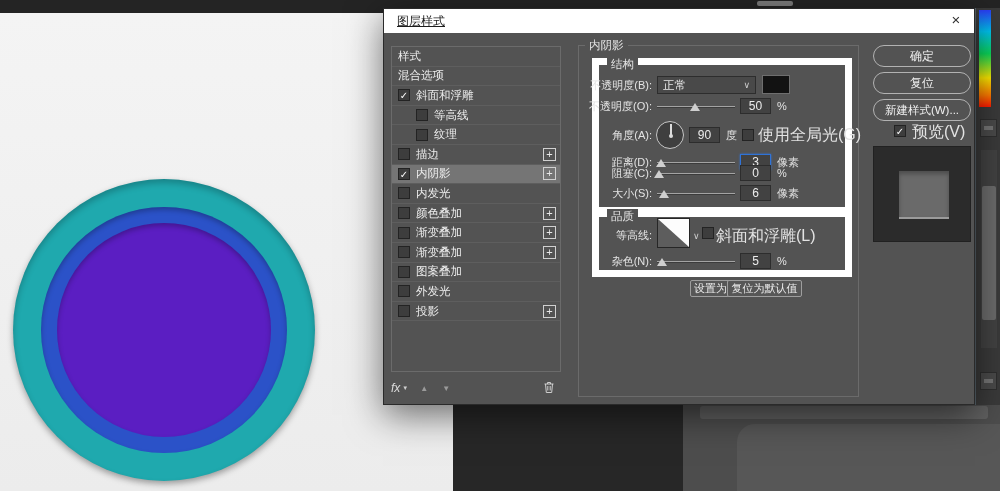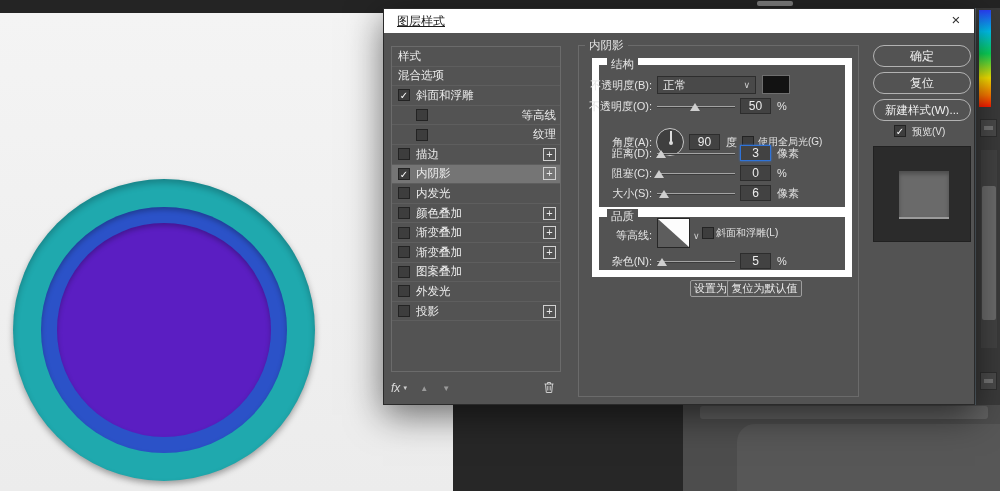--- a/index.html
+++ b/index.html
@@ -38,21 +38,21 @@
             color:#e6e6e6; font-size:11.5px; }
   .titlebar { position:absolute; left:0; top:0; width:100%; height:24px; background:#ffffff;
               color:#1d1d1d; font-size:12px; line-height:24px; padding-left:13px;text-decoration:underline; }
   .close-btn { position:absolute; right:0; top:0; width:36px; height:24px; text-align:center;
                line-height:22px; color:#333; font-size:15px; cursor:pointer; }
 
   
   .styles-box { position:absolute; left:7px; top:37px; width:170px; height:326px; border:1px solid #6b6b6b; overflow:hidden; }
   .srow { display:flex; align-items:center; height:19.6px; padding:0 4px 0 6px; border-bottom:1px solid #5e5e5e; cursor:pointer; }
   .srow.selected { background:#757575; }
-  .srow.indent { padding-left:24px;justify-content:space-between; }
+  .srow.indent { padding-left:24px; }
   .slabel { font-size:11.5px; color:#ededed; white-space:nowrap; }
   .cb { flex:0 0 12px; width:12px; height:12px; background:#3d3d3d; border:1px solid #232323;
         margin-right:6px; color:#fff; font-size:10px; line-height:11px; text-align:center; }
   .plusbox { margin-left:auto; width:13px; height:13px; border:1px solid #d0d0d0; color:#e9e9e9;
              font-size:11px; line-height:11px; text-align:center; }
   .fx-footer { position:absolute; left:7px; top:369px; width:170px; height:20px; display:flex; align-items:center; }
   .fx-label { font-style:italic; font-size:12px; color:#dcdcdc; margin-right:2px; }
   .fx-caret { font-size:6px; color:#cfcfcf; margin-right:12px; }
   .arrow-ico { font-size:8px; color:#9a9a9a; margin-right:14px; }
   .trash-ico { margin-left:auto; margin-right:6px; }
@@ -81,21 +81,21 @@
   .dd-chev { position:absolute; right:5px; top:0; color:#cfcfcf; font-size:9px; }
   .swatch { position:absolute; left:183px; top:0; width:28px; height:19px; background:#121212; border:1px solid #6e6e6e; cursor:pointer; }
 
   .dial { position:absolute; left:77px; top:1px; width:28px; height:28px; border-radius:50%;
           background:#3f3f3f; border:1px solid #c6c6c6; cursor:pointer; }
   .dial-needle { position:absolute; left:13px; top:2px; width:1.5px; height:11px; background:#dcdcdc; }
   .dial-dot { position:absolute; left:12px; top:12px; width:4px; height:4px; border-radius:50%; background:#dcdcdc; }
 
   .chk { position:absolute; width:12px; height:12px; background:#3d3d3d; border:1px solid #232323;
          color:#fff; font-size:10px; line-height:11px; text-align:center; cursor:pointer; }
-  .chk-label { position:absolute; font-size:10px; color:#e3e3e3; white-space:nowrap; }
+  .chk-label { position:absolute; font-size:16px; color:#e3e3e3; white-space:nowrap; }
 
   .contour-thumb { position:absolute; left:78px; top:172px; width:33px; height:30px; background:#fdfdfd;
                    border:1px solid #262626; cursor:pointer; }
   .contour-fill { position:absolute; inset:0; background:#5d5d5d; clip-path:polygon(0 0,100% 100%,0 100%); }
   .contour-chev { position:absolute; left:114px; top:185px; color:#cfcfcf; font-size:9px; }
 
   .def-btn { position:absolute; top:234px; height:17px; background:#575757; border:1px solid #9e9e9e;
              color:#eaeaea; font-size:11px; text-align:center; line-height:15px; border-radius:2px; cursor:pointer; }
   .def-a { left:63px; width:74px;margin-left:48px; } .def-b { left:148px; width:75px; }
 
@@ -244,33 +244,33 @@
 
       <div class="row" style="top:50px">
         <span class="rlabel">不透明度(O):</span>
         <div class="track">
             <div class="thumb" style="left:49%"></div>
           </div>
         <input class="val" value="50" style="">
         <span class="unit">%</span>
       </div>
 
-      <div class="row" style="top:81px;height:30px">
+      <div class="row" style="top:74px;height:30px">
         <span class="rlabel" style="top:5px">角度(A):</span>
         <div class="dial">
           <div class="dial-needle"></div>
           <div class="dial-dot"></div>
         </div>
         <input class="val" style="left: 110px; top: 7px;" value="90">
         <span class="unit" style="left:147px;top:5px;position:absolute">度</span>
         <span class="chk" style="left:163px;top:9px"></span>
         <span class="chk-label" style="left:179px;top:5px">使用全局光(G)</span>
       </div>
 
-      <div class="row" style="top:97px">
+      <div class="row" style="top:106px">
         <span class="rlabel">距离(D):</span>
         <div class="track">
             <div class="thumb" style="left:5%"></div>
           </div>
         <input class="val focus" value="3" style="">
         <span class="unit">像素</span>
       </div>
 
       <div class="row" style="top:117px">
         <span class="rlabel">阻塞(C):</span>

